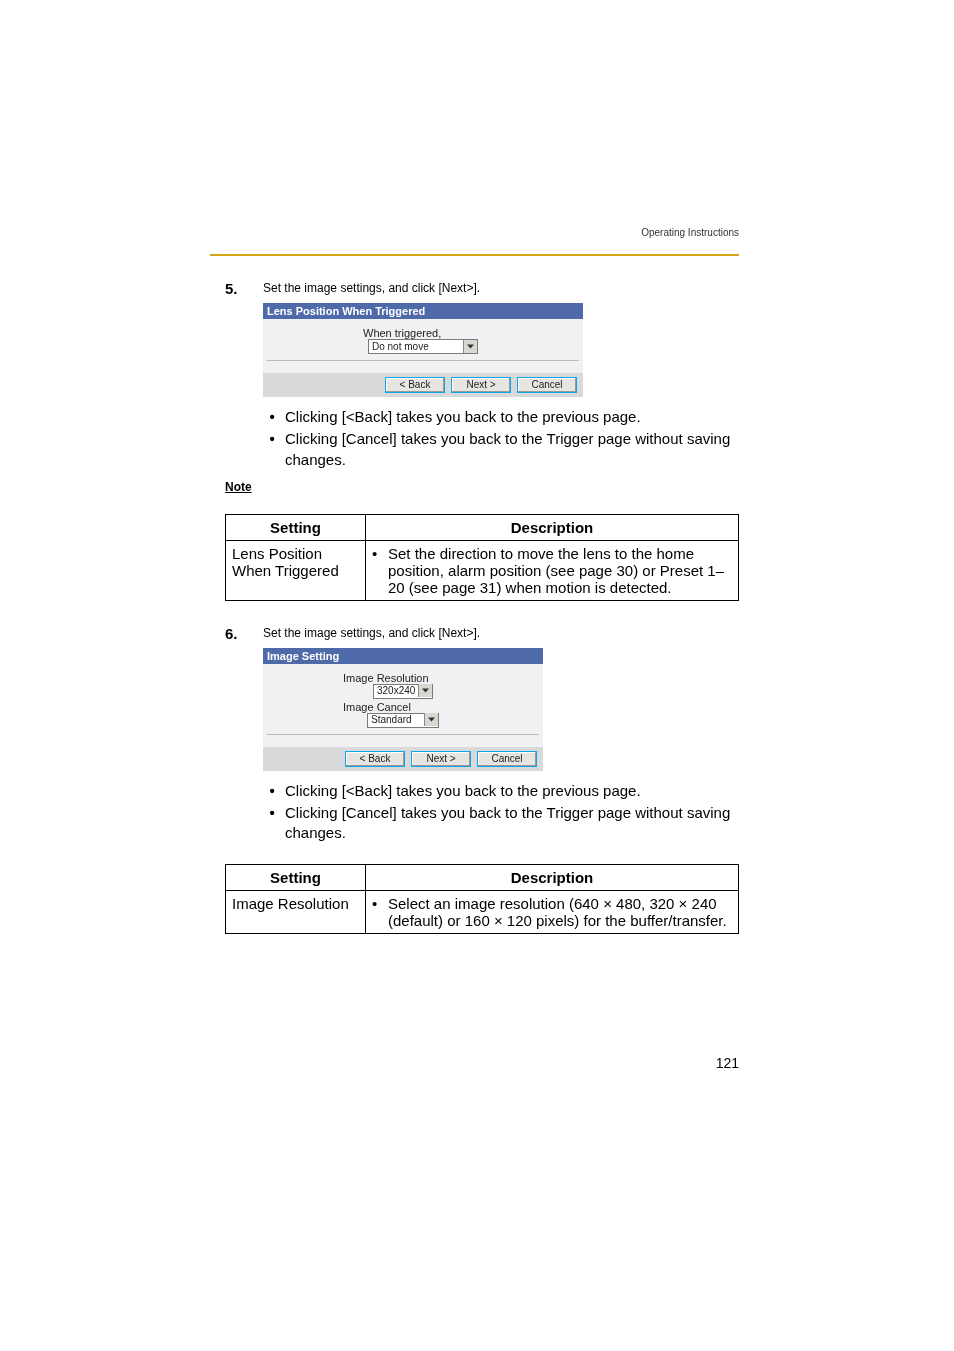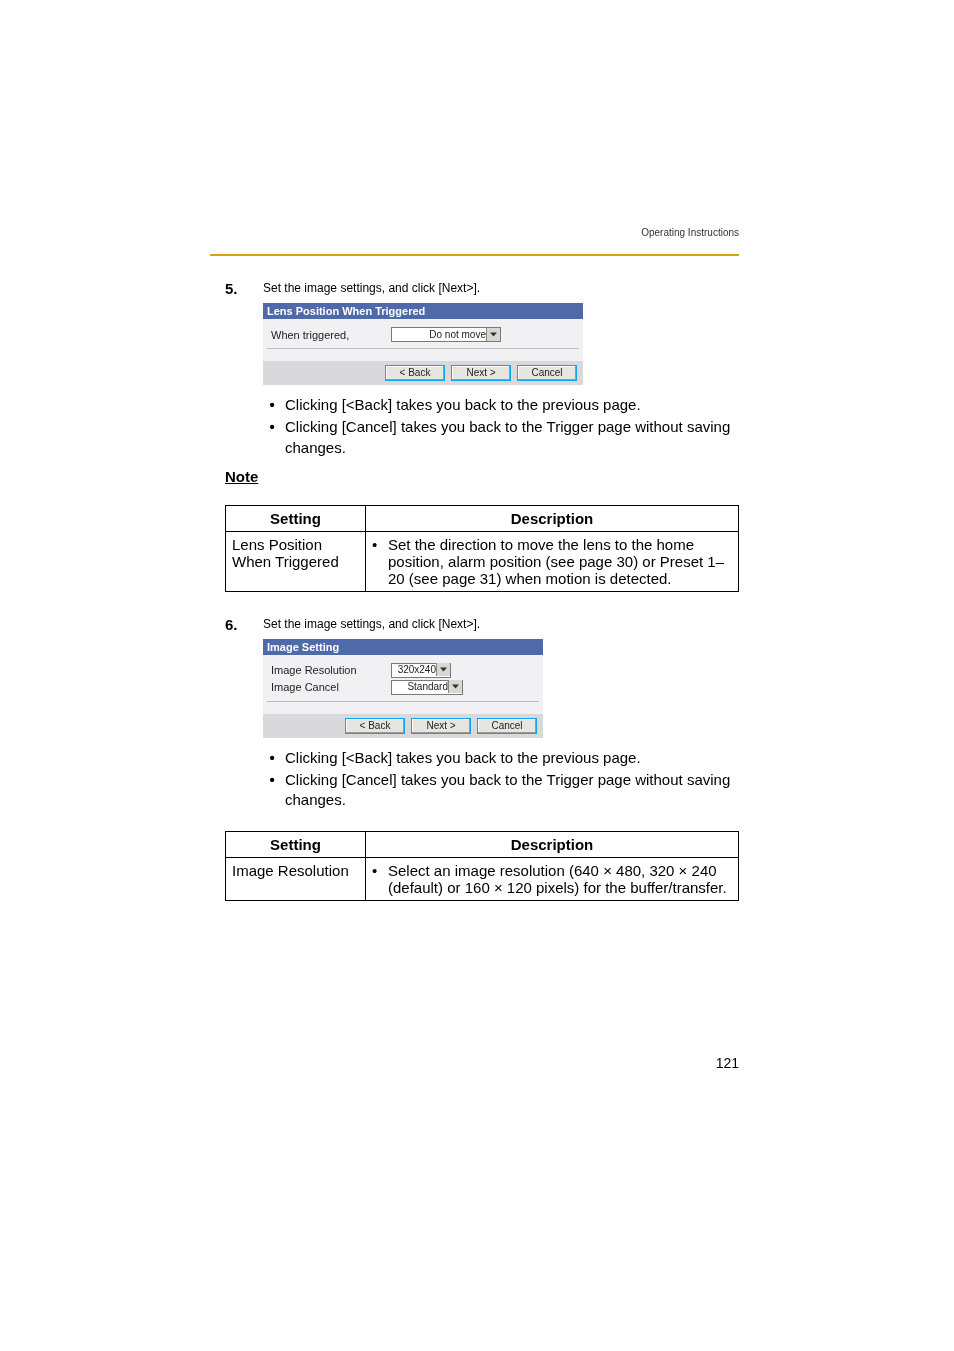--- a/index.html
+++ b/index.html
@@ -54,31 +54,30 @@
     background: #4f6aa8;
     color: #fff;
     font-weight: bold;
     font-size: 11px;
     padding: 2px 4px;
   }
   .panel-body {
     background: #f1f1f4;
     padding: 6px 8px 8px 8px;
   }
-  .panel-row { display: flex; align-items: center; margin: 2px 0; font-size: 11px; color: #222;}
+  .panel-row { display: flex; align-items: center; margin: 2px 0; font-size: 11px; color: #222; flex-direction: column;}
   .panel-row .lbl { width: 120px; }
   .dropdown {
     display: inline-flex; align-items: center;
     border: 1px solid #7a7a7a;
     background: #fff;
     height: 15px;
     font-size: 10px;
     padding: 0 0 1px 3px;
     min-width: 110px;
-    text-align: right;
   }
   .dropdown.small { min-width: 60px; }
   .dropdown .ddv { flex: 1; }
   .dropdown .ddbtn {
     width: 14px; height: 13px;
     background: #d9d7d2;
     border-left: 1px solid #888;
     display: flex; align-items: center; justify-content: center;
   }
   .dropdown .ddbtn svg { width: 7px; height: 5px; }
@@ -93,21 +92,21 @@
     text-align: center;
     color: #222;
     line-height: 12px;
     box-shadow: inset -1px -1px 0 #999, inset 1px 1px 0 #fff;
   }
 
   .bullets { margin: 2px 0 10px 38px; padding-left: 20px; font-size: 15px; line-height: 1.35; }
   .bullets li { margin-bottom: 2px; padding-left: 2px; }
   .bullets li::marker { content: "•  "; font-weight: bold; }
 
-  .note-head { font-weight: bold; text-decoration: underline; font-size: 15px; margin-top: 6px; }
+  .note-head { font-weight: bold; text-decoration: underline; font-size: 12px; margin-top: 6px; }
 
   table.desc {
     border-collapse: collapse;
     width: 100%;
     margin: 20px 0 24px 0;
     font-size: 15px;
   }
   table.desc th, table.desc td {
     border: 1px solid #000;
     padding: 4px 6px;

